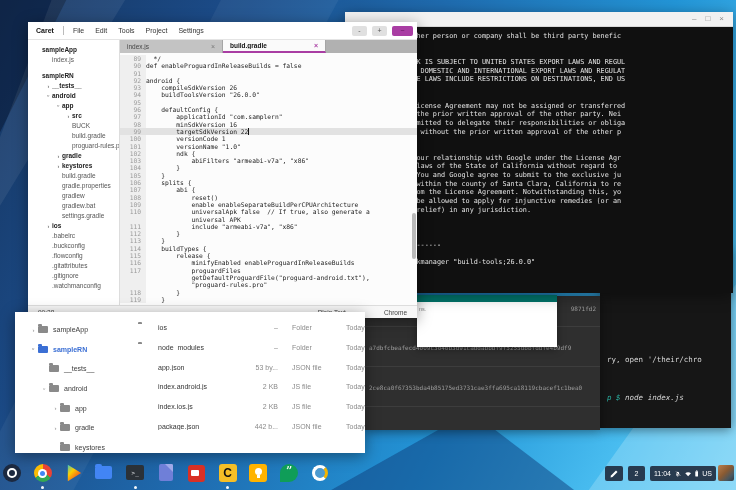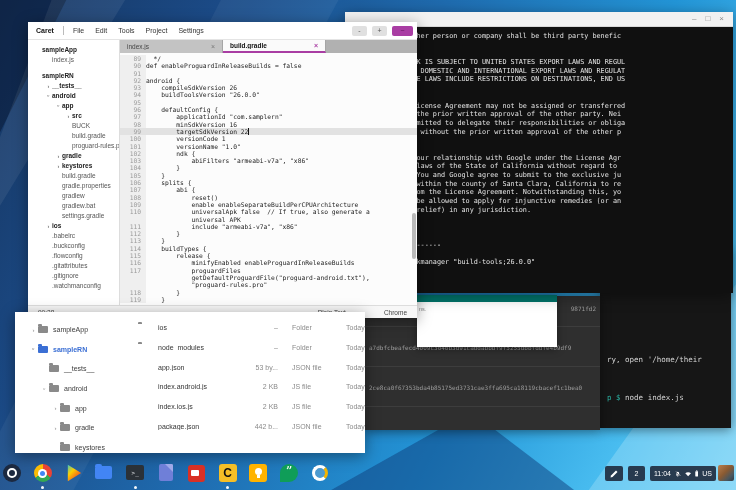--- a/index.html
+++ b/index.html
@@ -133,22 +133,22 @@
 <body>
 
 <div id="desktop">
   <div class="facet f1"></div>
   <div class="facet f2"></div>
   <div class="facet f5"></div>
   <div class="facet f3"></div>
   <div class="facet f4"></div>
 
   <div class="win" id="term2">
-      <div class="t2line" style="top: 107px;"><span>ry, open '/home/their</span></div>
-      <div class="t2line" style="top: 145px;"><span class="tprompt">p $ </span><span>node index.js</span></div>
+      <div class="t2line" style="top: 107px;"><span>ry, open '/their/chro</span></div>
+      <div class="t2line" style="top: 145px; font-style: italic;"><span class="tprompt">p $ </span><span>node index.js</span></div>
     </div>
 
   <div class="win" id="hashwin">
     <div class="hashsep" style="top:30px"></div>
     <div class="hashsep" style="top:70px"></div>
     <div class="hashsep" style="top:110px"></div>
     <div class="hashrow r1">9871fd2</div>
     <div class="hashrow r2">a7dbfcbeafecd4009c3040b3d91caddabbbf9f5255dbbfddfe4b9df9</div>
     <div class="hashrow r3">2ce8ca0f67353bda4b85175ed3731cae3ffa695ca18119cbacef1c1bea0</div>
   </div>

